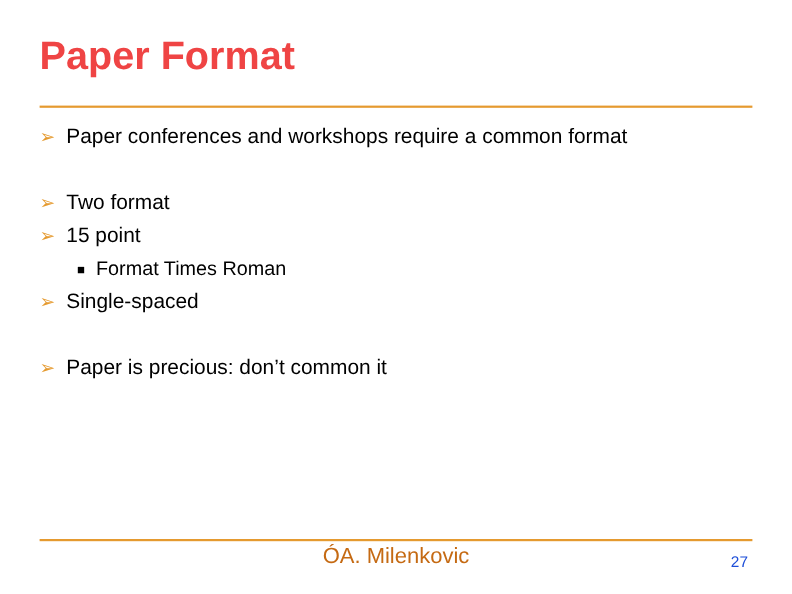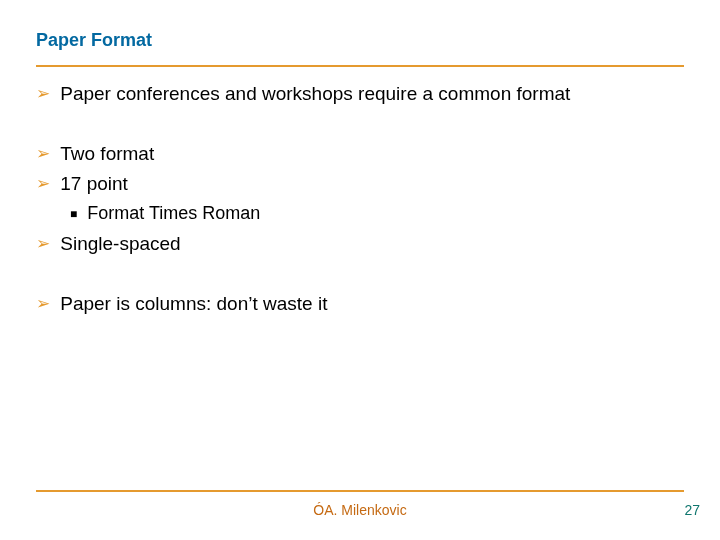--- a/index.html
+++ b/index.html
@@ -1,31 +1,31 @@
 <!DOCTYPE html>
 <html><head>
 <meta charset="utf-8">
 <style>
   * { margin: 0; padding: 0; box-sizing: border-box; }
   html, body { width: 720px; height: 540px; background: #fff; font-family: Arial, Helvetica, sans-serif; color: #000; }
   .slide { position: relative; width: 720px; height: 540px; padding: 30px 36px 0 36px; }
-  .title { font-size: 18px; font-weight: bold; color: #0369a1; margin-bottom: 14px; }
+  .title { font-size: 36px; font-weight: bold; color: #ef4444; margin-bottom: 24px; }
   .title-rule { height: 2px; background: #e59a2f; width: 100%; margin-bottom: 14px; }
   .content { font-size: 19px; line-height: 1.35; }
   .bullet-row { display: flex; align-items: flex-start; margin-bottom: 4px; }
   .bullet-row.gap-after { margin-bottom: 34px; }
   .bullet-row .marker { flex: 0 0 auto; margin-right: 10px; }
   .bullet-row .text { flex: 1 1 auto; }
   .lvl1 { margin-left: 0; }
   .lvl2 { margin-left: 34px; font-size: 18px; }
   .arrow-marker { color: #e59a2f; font-size: 17px; line-height: 26px; }
   .square-marker { color: #000; font-size: 12px; line-height: 26px; }
   .footer-rule { position: absolute; left: 36px; right: 36px; bottom: 48px; height: 2px; background: #e59a2f; }
-  .footer-author { position: absolute; left: 0; right: 0; bottom: 22px; text-align: center; font-size: 14px; color: #c56a13; }
-  .footer-pagenum { position: absolute; right: 20px; bottom: 22px; font-size: 14px; color: #0f766e; }
+  .footer-author { position: absolute; left: 0; right: 0; bottom: 22px; text-align: center; font-size: 20px; color: #c56a13; }
+  .footer-pagenum { position: absolute; right: 40px; bottom: 22px; font-size: 14px; color: #1d4ed8; }
 </style>
 </head>
 <body>
 
 <div class="slide">
 
   <div class="title">Paper Format</div>
   <div class="title-rule"></div>
 
   <div class="content">
@@ -35,36 +35,36 @@
       <span class="text">Paper conferences and workshops require a common format</span>
     </div>
 
     <div class="bullet-row lvl1">
       <span class="marker arrow-marker">➢</span>
       <span class="text">Two format</span>
     </div>
 
     <div class="bullet-row lvl1">
       <span class="marker arrow-marker">➢</span>
-      <span class="text">17 point</span>
+      <span class="text">15 point</span>
     </div>
 
     <div class="bullet-row lvl2">
       <span class="marker square-marker">■</span>
       <span class="text">Format Times Roman</span>
     </div>
 
     <div class="bullet-row lvl1 gap-after">
       <span class="marker arrow-marker">➢</span>
       <span class="text">Single-spaced</span>
     </div>
 
     <div class="bullet-row lvl1">
       <span class="marker arrow-marker">➢</span>
-      <span class="text">Paper is columns: don’t waste it</span>
+      <span class="text">Paper is precious: don’t common it</span>
     </div>
 
   </div>
 
   <div class="footer-rule"></div>
   <div class="footer-author">ÓA. Milenkovic</div>
   <div class="footer-pagenum">27</div>
 
 </div>
 

